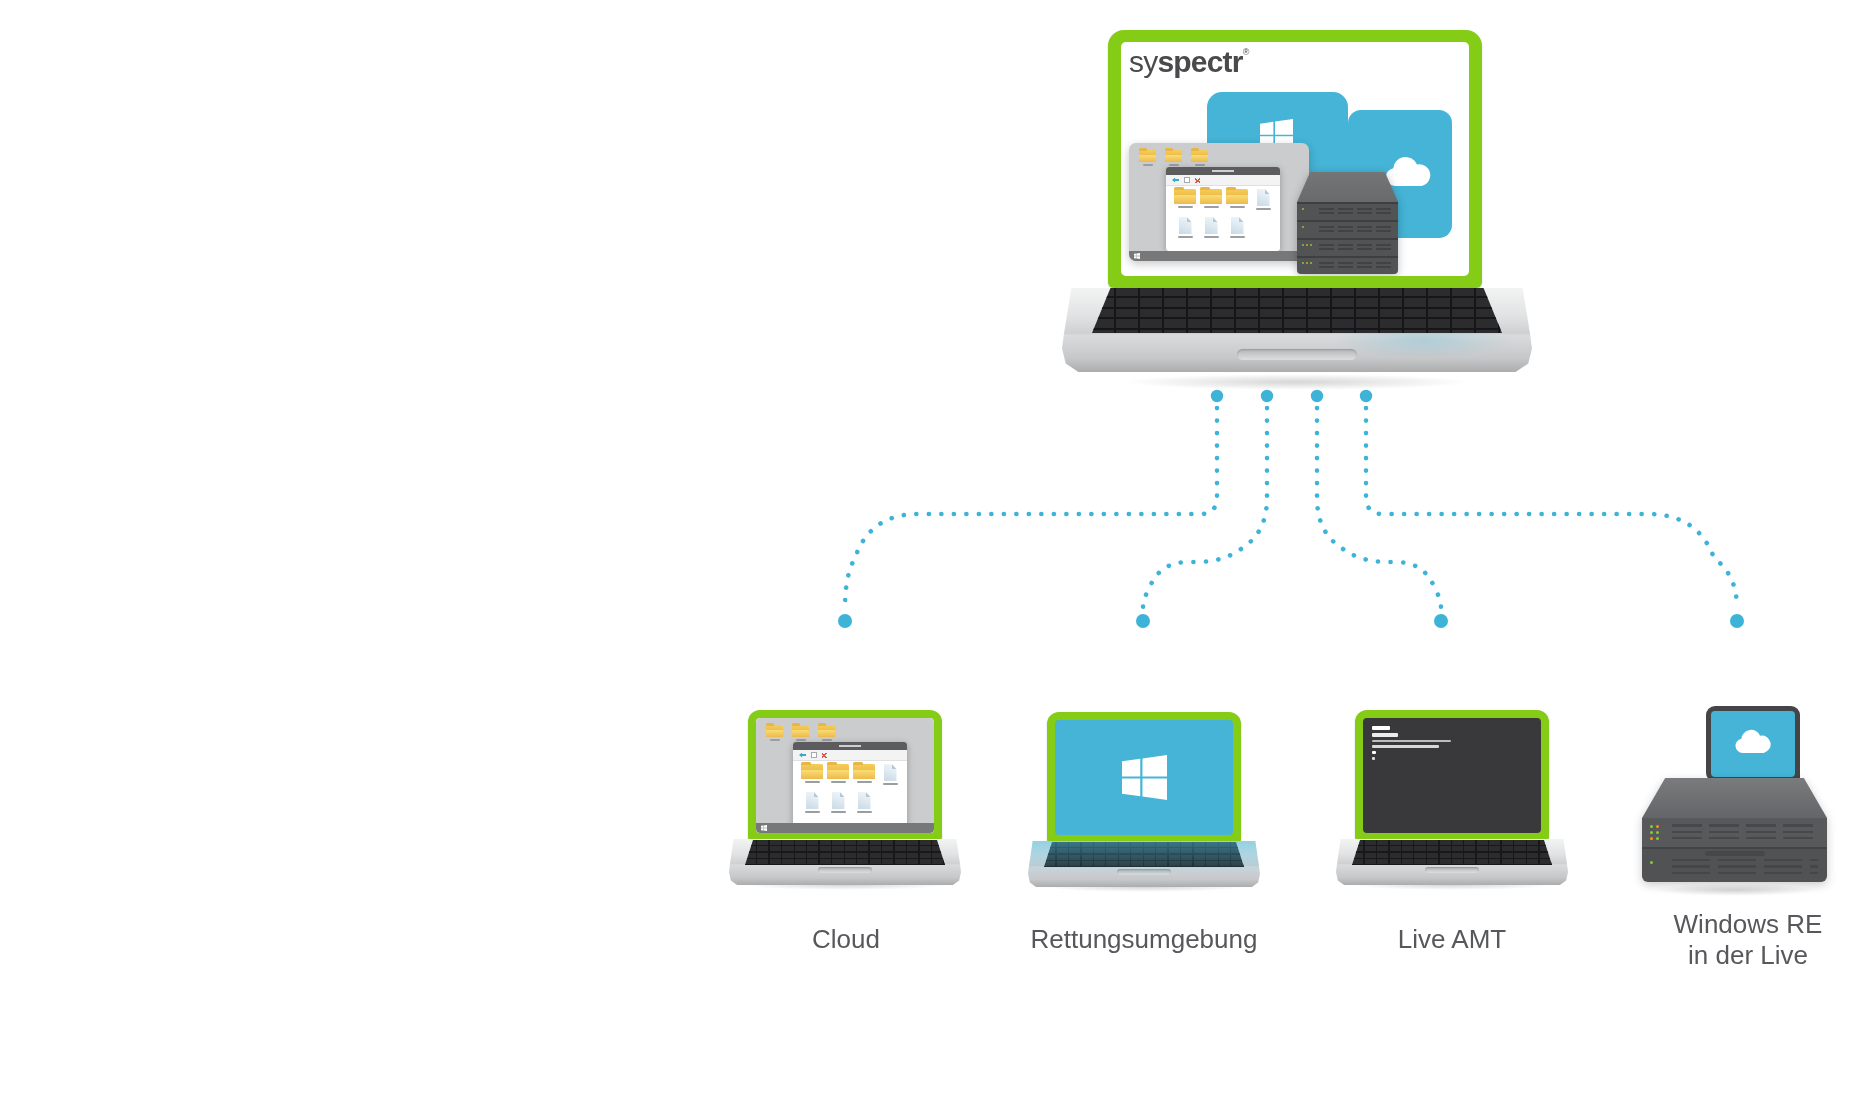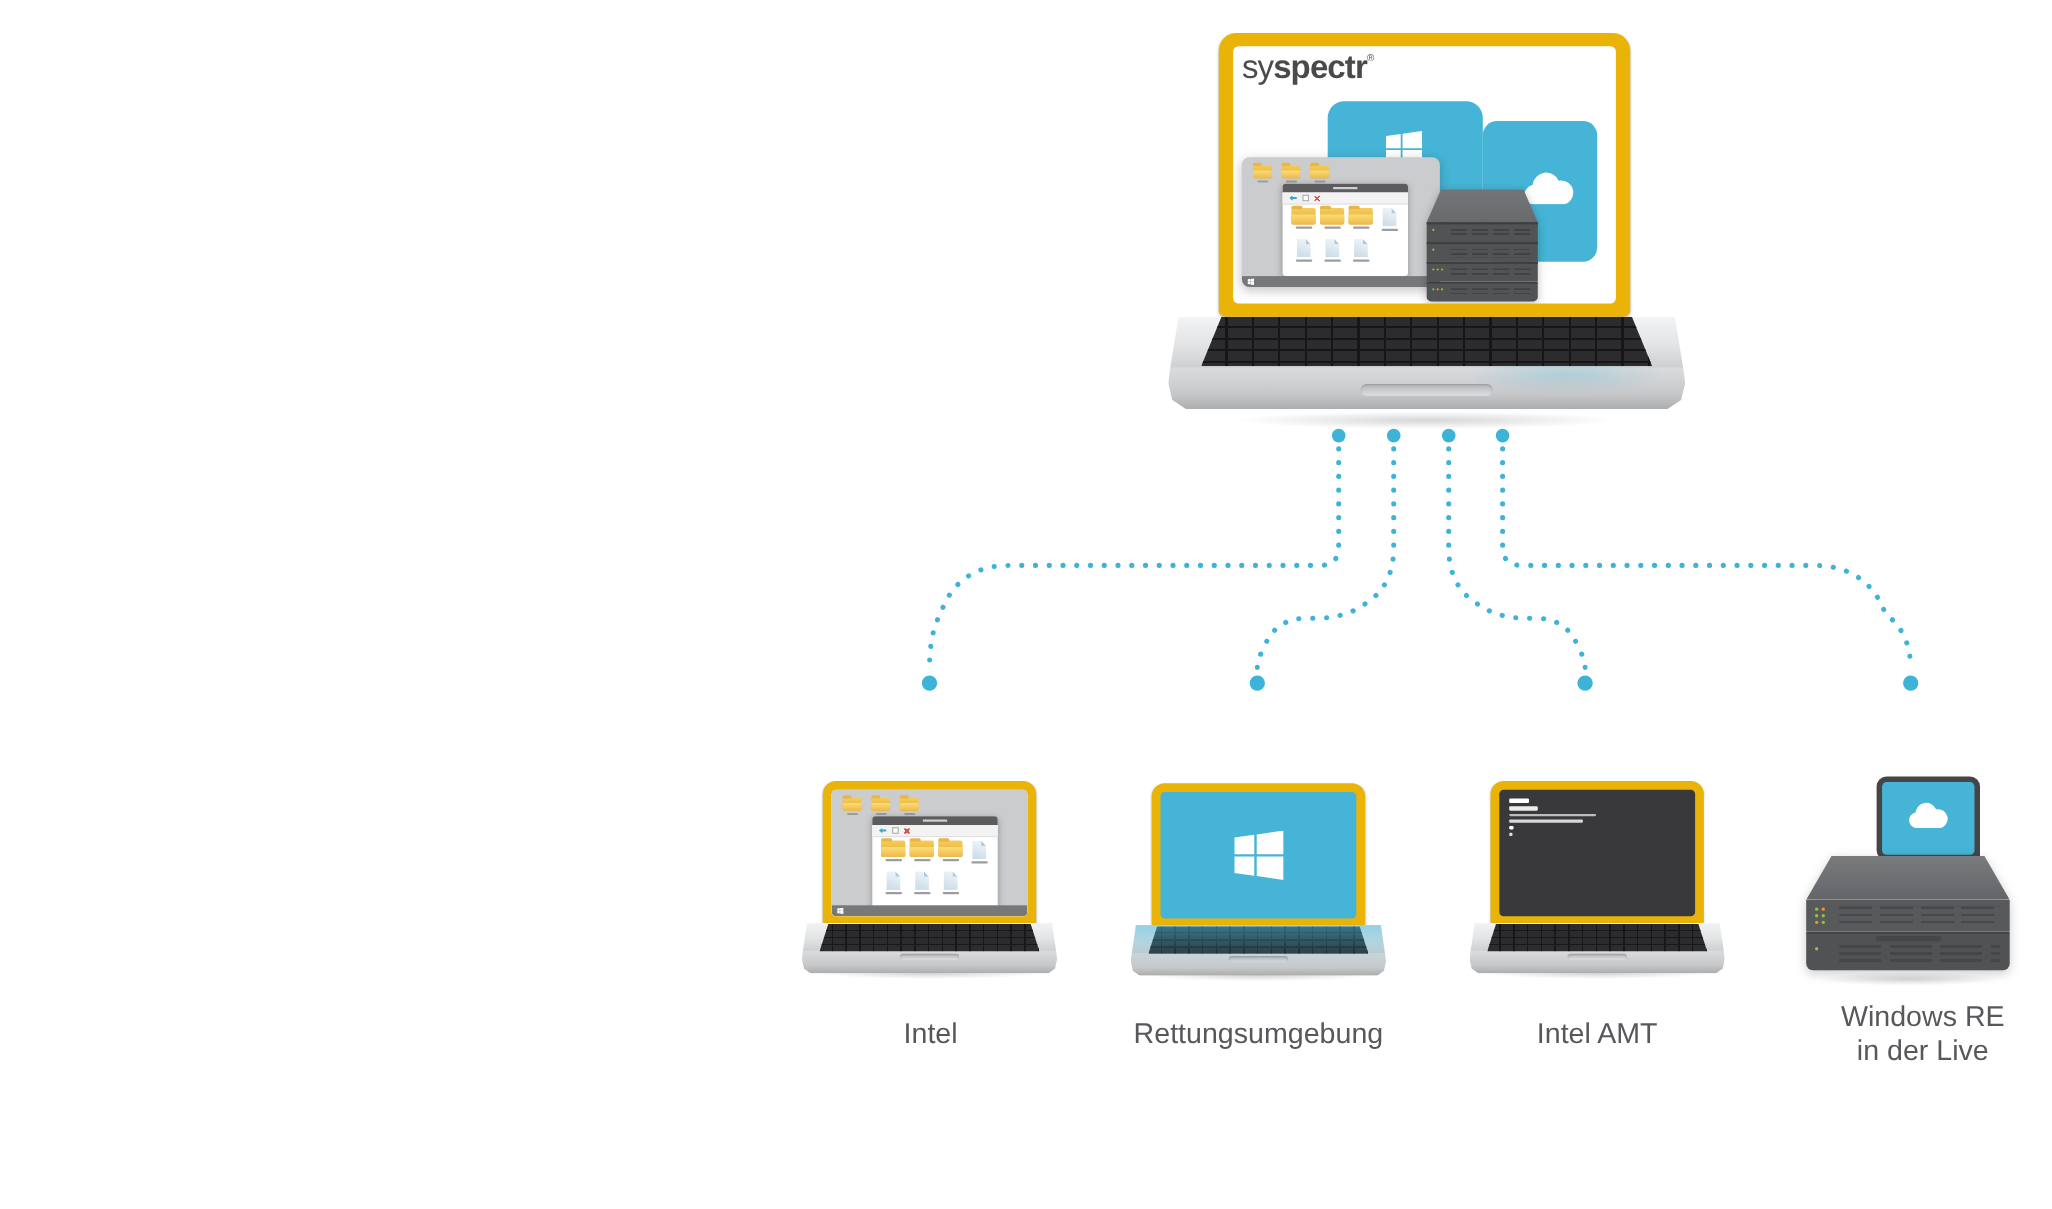--- a/index.html
+++ b/index.html
@@ -5,21 +5,21 @@
   html,body{margin:0;padding:0;background:#ffffff;}
   body{width:1865px;height:1099px;position:relative;overflow:hidden;
        font-family:"Liberation Sans",sans-serif;}
   .abs{position:absolute;}
 
   
   #connections{position:absolute;left:0;top:0;width:1865px;height:1099px;z-index:1;}
   .dotpath{fill:none;stroke:#3db3d8;stroke-width:4.6;stroke-linecap:round;stroke-dasharray:0.1 12.4;}
 
   
-  .bezel{position:absolute;background:#eab308;box-shadow:0 1px 2px rgba(0,0,0,.2);}
+  .bezel{position:absolute;background:#84cc16;box-shadow:0 1px 2px rgba(0,0,0,.2);}
   .screen{position:absolute;overflow:hidden;background:#fff;}
   .kb{position:absolute;background-color:#2a2a2c;z-index:3;}
   .deck{position:absolute;inset:0;z-index:2;
         background-image:linear-gradient(180deg,#f2f3f3 0%,#e2e3e4 32%,#cfd0d1 54%,#dadbdc 56%,#c6c7c9 84%,#abacae 100%);
         clip-path:polygon(2% 0,98% 0,99.6% 55%,100% 72%,99.2% 90%,96.5% 100%,3.5% 100%,0.8% 90%,0 72%,0.4% 55%);}
   .notch{position:absolute;left:50%;transform:translateX(-50%);z-index:4;border-radius:7px;
          background:linear-gradient(180deg,#b4b5b7,#dedfe0);box-shadow:inset 0 1px 2px rgba(0,0,0,.18);}
   .gshadow{position:absolute;background:radial-gradient(ellipse at center,rgba(0,0,0,.16),rgba(0,0,0,0) 70%);z-index:0;}
 
   
@@ -443,19 +443,19 @@
     <div class="srv-u2">
       <div class="srv-handle"></div>
       <div class="sleds">
           <span class="sled"></span>
         </div>
       <div class="srv-slats"></div>
     </div>
   </div>
 </div>
 
-<div class="dev-label" id="lbl-live">Intel</div>
+<div class="dev-label" id="lbl-live">Cloud</div>
 <div class="dev-label" id="lbl-rett">Rettungsumgebung</div>
-<div class="dev-label" id="lbl-amt">Intel AMT</div>
+<div class="dev-label" id="lbl-amt">Live AMT</div>
 <div class="dev-label" id="lbl-winre">
   <div>Windows RE</div>
   <div>in der Live</div>
 </div>
 
 </body></html>

